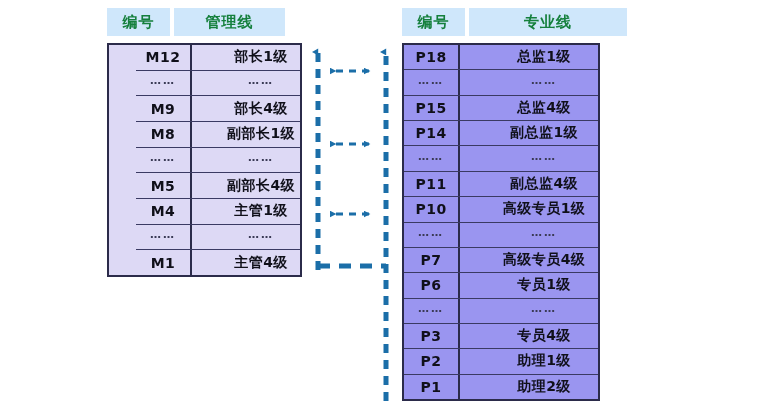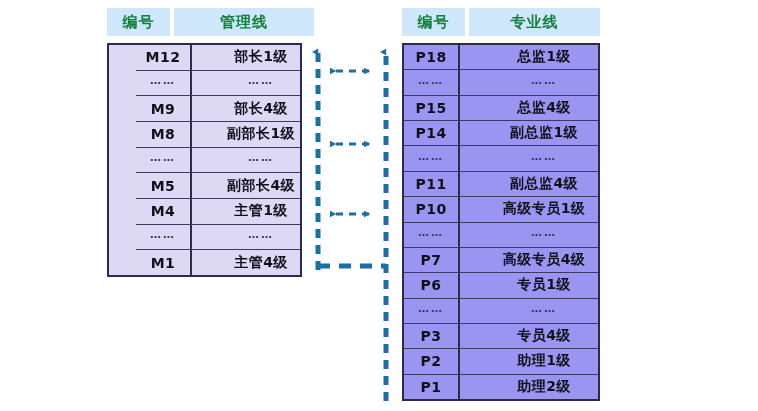--- a/index.html
+++ b/index.html
@@ -103,25 +103,25 @@
     pointer-events: none;
   }
 </style>
 </head>
 <body>
 
 <div id="stage">
 
   <div class="hdr" id="hdr-mgmt-code" style="left:107px; top:8px; width:63px;">编号</div>
 
-  <div class="hdr" id="hdr-mgmt-name" style="left:174px; top:8px; width:140px;">管理线</div>
+  <div class="hdr" id="hdr-mgmt-name" style="left:174px; top:8px; width:111px;">管理线</div>
 
   <div class="hdr" id="hdr-prof-code" style="left:402px; top:8px; width:63px;">编号</div>
 
-  <div class="hdr" id="hdr-prof-name" style="left:469px; top:8px; width:131px;">专业线</div>
+  <div class="hdr" id="hdr-prof-name" style="left:469px; top:8px; width:158px;">专业线</div>
 
   <div class="tbl" id="tbl-mgmt" style="left:107px; top:43px; width:195px; height:234px;padding-left:27px;">
       <div class="row">
         <div class="c-code">M12</div>
         <div class="c-name">部长1级</div>
       </div>
       <div class="row dots">
         <div class="c-code">……</div>
         <div class="c-name">……</div>
       </div>

